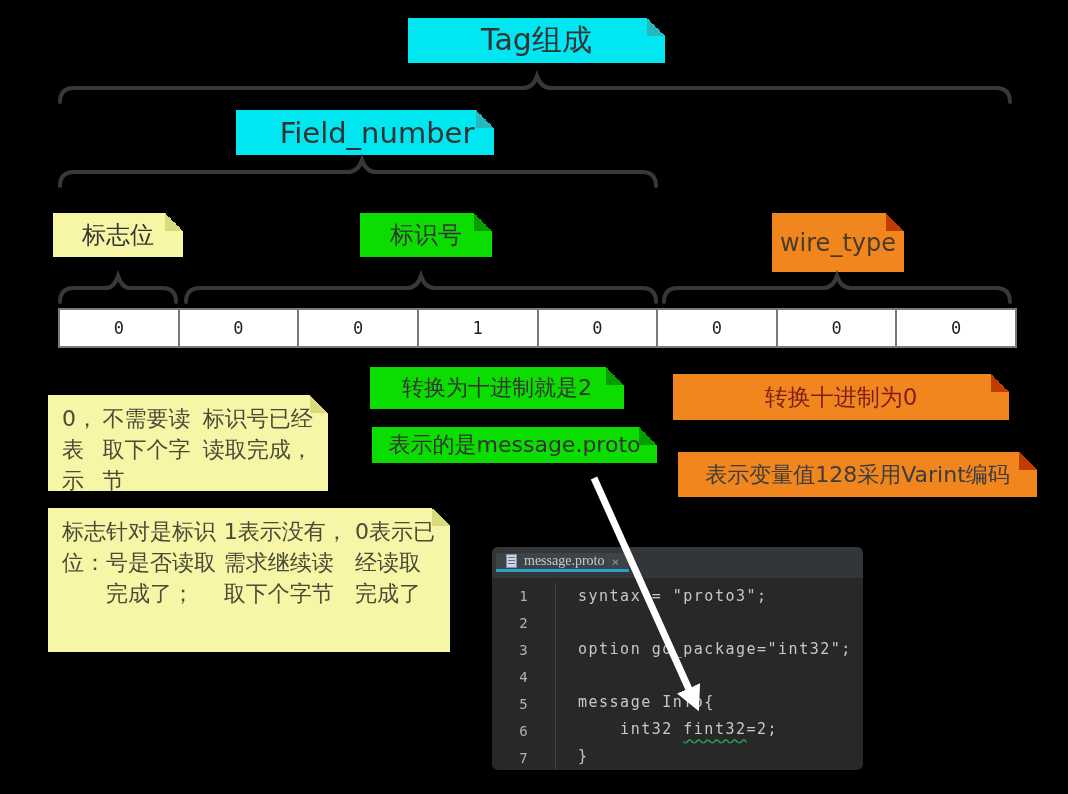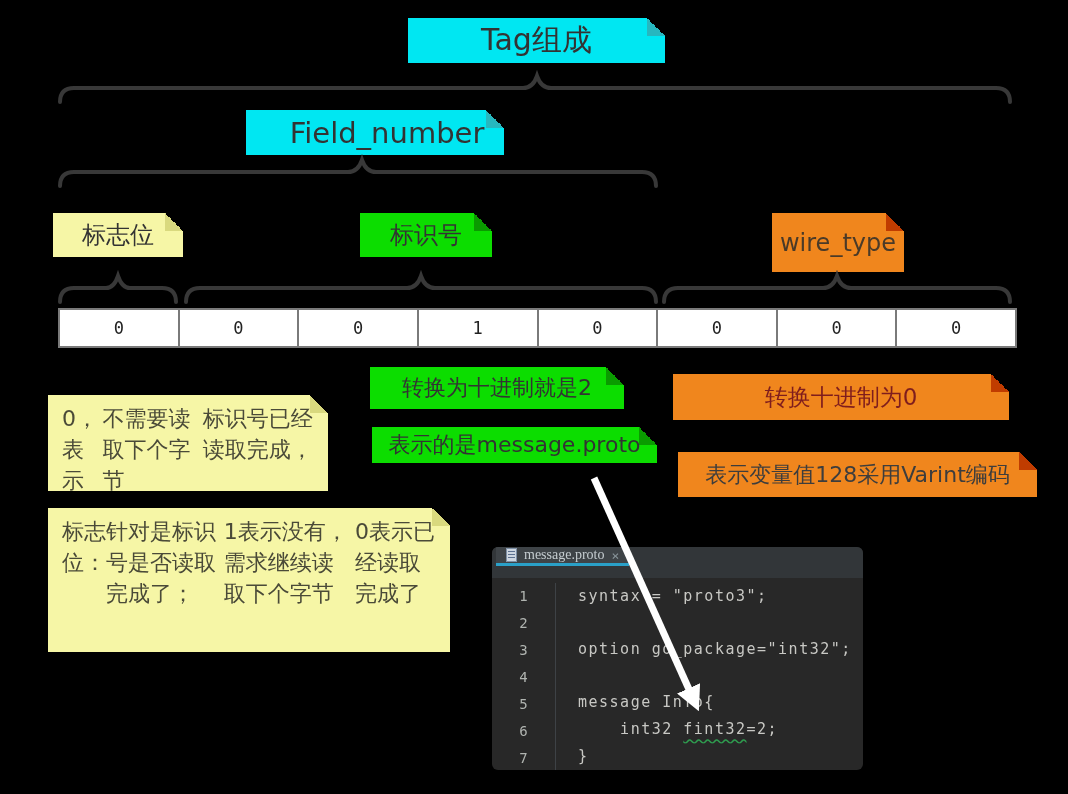--- a/index.html
+++ b/index.html
@@ -13,21 +13,21 @@
   }
   .note .fold{
     position:absolute;top:0;right:0;width:18px;height:18px;
     background:linear-gradient(to bottom left,#000 0 50%,var(--fold) 50% 100%);
   }
   .cyan{background:#00e7f2;--fold:#27b7bf;}
   .green{background:#0cdd00;--fold:#0a9b00;}
   .orange{background:#f0861d;--fold:#c03c00;}
   .yellow{background:#f6f6a6;--fold:#d9d97e;}
   .title-note{left:408px;top:18px;width:257px;height:45px;font-size:30px;}
-  .field-note{left:246px;top:110px;width:258px;height:45px;font-size:29px;padding-left:24px;}
+  .field-note{left:236px;top:110px;width:258px;height:45px;font-size:29px;padding-left:24px;}
   .lbl-flag{left:53px;top:213px;width:130px;height:44px;font-size:24px;}
   .lbl-id{left:360px;top:213px;width:132px;height:44px;font-size:24px;}
   .lbl-wire{left:772px;top:213px;width:132px;height:59px;font-size:24px;color:#4a3a28;}
   .g1{left:370px;top:367px;width:254px;height:42px;font-size:22px;}
   .g2{left:372px;top:427px;width:285px;height:36px;font-size:22px;}
   .o1{left:673px;top:374px;width:336px;height:46px;font-size:23px;color:#7f1d1d;}
   .o2{left:678px;top:452px;width:359px;height:45px;font-size:22px;color:#3d3d3d;}
   .y1{left:48px;top:395px;width:280px;height:96px;}
   .y2{left:48px;top:508px;width:402px;height:144px;}
   .multiline{flex-direction:row;align-items:flex-start;justify-content:center;
@@ -42,21 +42,21 @@
     font-family:"DejaVu Sans Mono",monospace;
   }
   .bit-cell:last-child{border-right:none;}
   svg.overlay{position:absolute;left:0;top:0;z-index:5;pointer-events:none;}
   
   .editor{
     position:absolute;left:492px;top:547px;width:371px;height:223px;
     background:#282828;border-radius:6px;z-index:3;overflow:hidden;
     font-family:"DejaVu Sans Mono",monospace;
   }
-  .tabbar{height:31px;background:#323639;display:flex;align-items:flex-start;}
+  .tabbar{height:31px;background:#323639;display:flex;align-items:center;}
   .tab{
     display:flex;align-items:center;gap:7px;padding:0 10px;margin-left:4px;
     background:#3e4347;border-bottom:3px solid #2aa0c8;cursor:pointer;
   }
   .tab-title{font-family:"Liberation Serif",serif;font-size:14px;color:#c5ccd0;}
   .tab-close{color:#8a969c;font-size:13px;}
   .doc-icon{
     width:11px;height:14px;background:#cdd6e0;border-radius:1px;position:relative;
     box-shadow:inset 0 0 0 1px #7d8fa5;
   }

